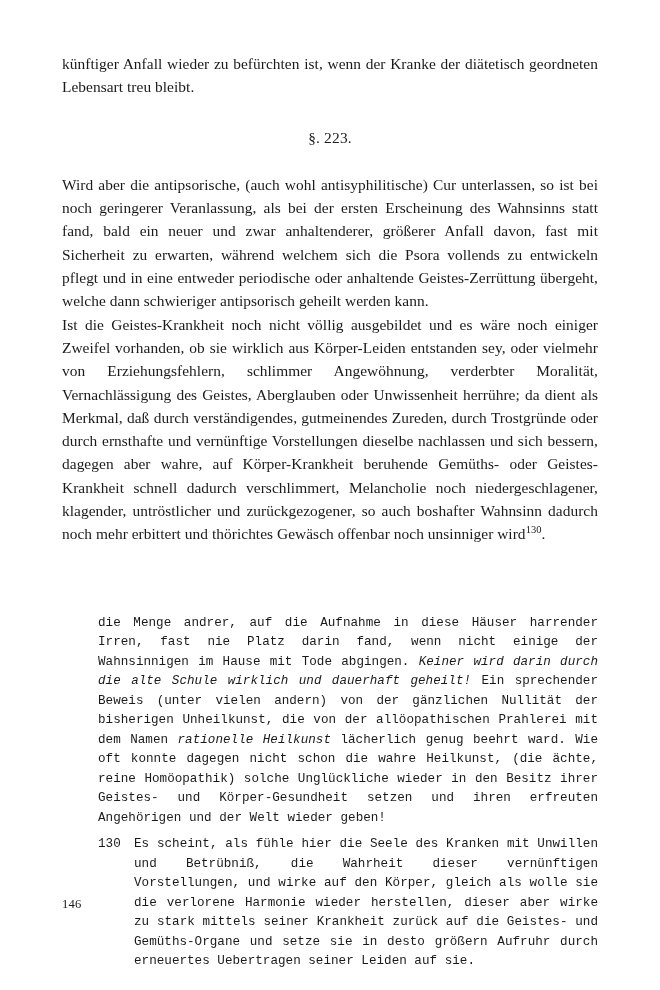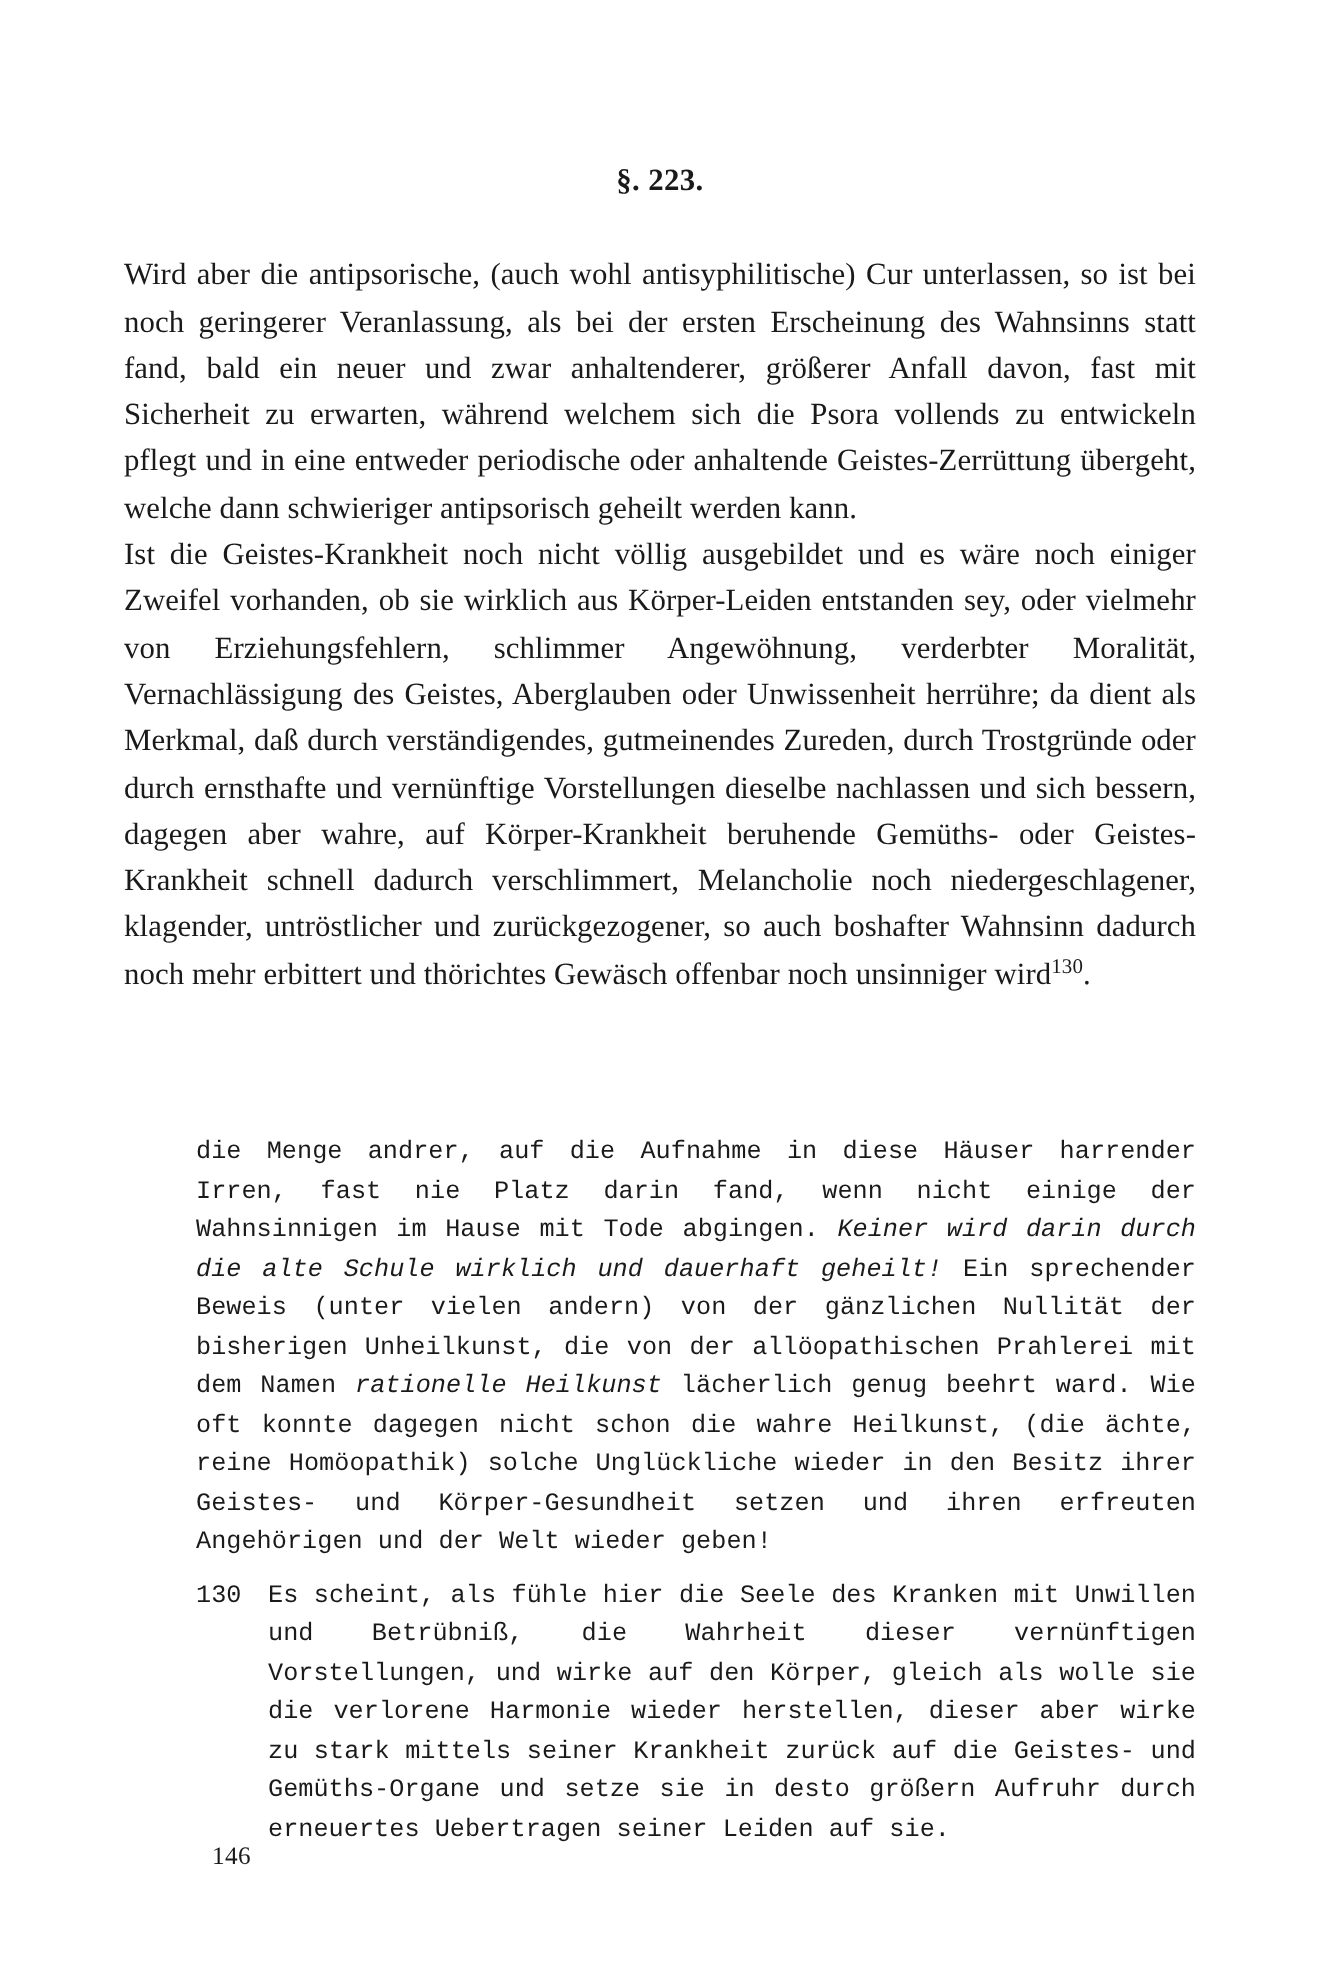--- a/index.html
+++ b/index.html
@@ -36,21 +36,21 @@
     text-justify: inter-word;
     margin: 0;
     hyphens: none;
     letter-spacing: 0.05px;
   }
   .para.first { margin-top: 0; }
 
   .section-heading {
     font-size: 15.4px;
     line-height: 23.3px;
-    font-weight: bold;
+    font-weight: normal;
     text-align: center;
     margin: 27px 0 24px 0;
     letter-spacing: 0.2px;
   }
 
   sup.fn-ref {
     font-size: 0.68em;
     vertical-align: 0.55em;
     line-height: 0;
   }
@@ -85,33 +85,33 @@
     line-height: 19.5px;
   }
   .footnote i, .footnote em {
     font-style: italic;
   }
 
   
   .page-number {
     position: absolute;
     left: 62px;
-    top: 920px;
+    top: 896px;
     font-size: 12.6px;
     line-height: 16px;
     letter-spacing: 0.2px;
-    margin-left: 44px;
   }
 </style>
 </head>
 <body>
 
 <div class="page">
   <div class="content">
 
+    <p class="para first">künftiger Anfall wieder zu befürchten ist, wenn der Kranke der diätetisch geordneten Lebensart treu bleibt.</p>
 
     <h2 class="section-heading">§. 223.</h2>
 
     <p class="para">Wird aber die antipsorische, (auch wohl antisyphilitische) Cur unterlassen, so ist bei noch geringerer Veranlassung, als bei der ersten Erscheinung des Wahnsinns statt fand, bald ein neuer und zwar anhaltenderer, größerer Anfall davon, fast mit Sicherheit zu erwarten, während welchem sich die Psora vollends zu entwickeln pflegt und in eine entweder periodische oder anhaltende Geistes-Zerrüttung übergeht, welche dann schwieriger antipsorisch geheilt werden kann.</p>
 
 
     <p class="para"><span>Ist die Geistes-Krankheit noch nicht völlig ausgebildet und es wäre noch einiger Zweifel vorhanden, ob sie wirklich aus Körper-Leiden entstanden sey, oder vielmehr von Erziehungsfehlern, schlimmer Angewöhnung, verderbter Moralität, Vernachlässigung des Geistes, Aberglauben oder Unwissenheit herrühre; da dient als Merkmal, daß durch verständigendes, gutmeinendes Zureden, durch Trostgründe oder durch ernsthafte und vernünftige Vorstellungen dieselbe nachlassen und sich bessern, dagegen aber wahre, auf Körper-Krankheit beruhende Gemüths- oder Geistes-Krankheit schnell dadurch verschlimmert, Melancholie noch niedergeschlagener, klagender, untröstlicher und zurückgezogener, so auch boshafter Wahnsinn dadurch noch mehr erbittert und thörichtes Gewäsch offenbar noch unsinniger wird</span><sup class="fn-ref">130</sup><span>.</span></p>
 
     <div class="footnotes">
 

